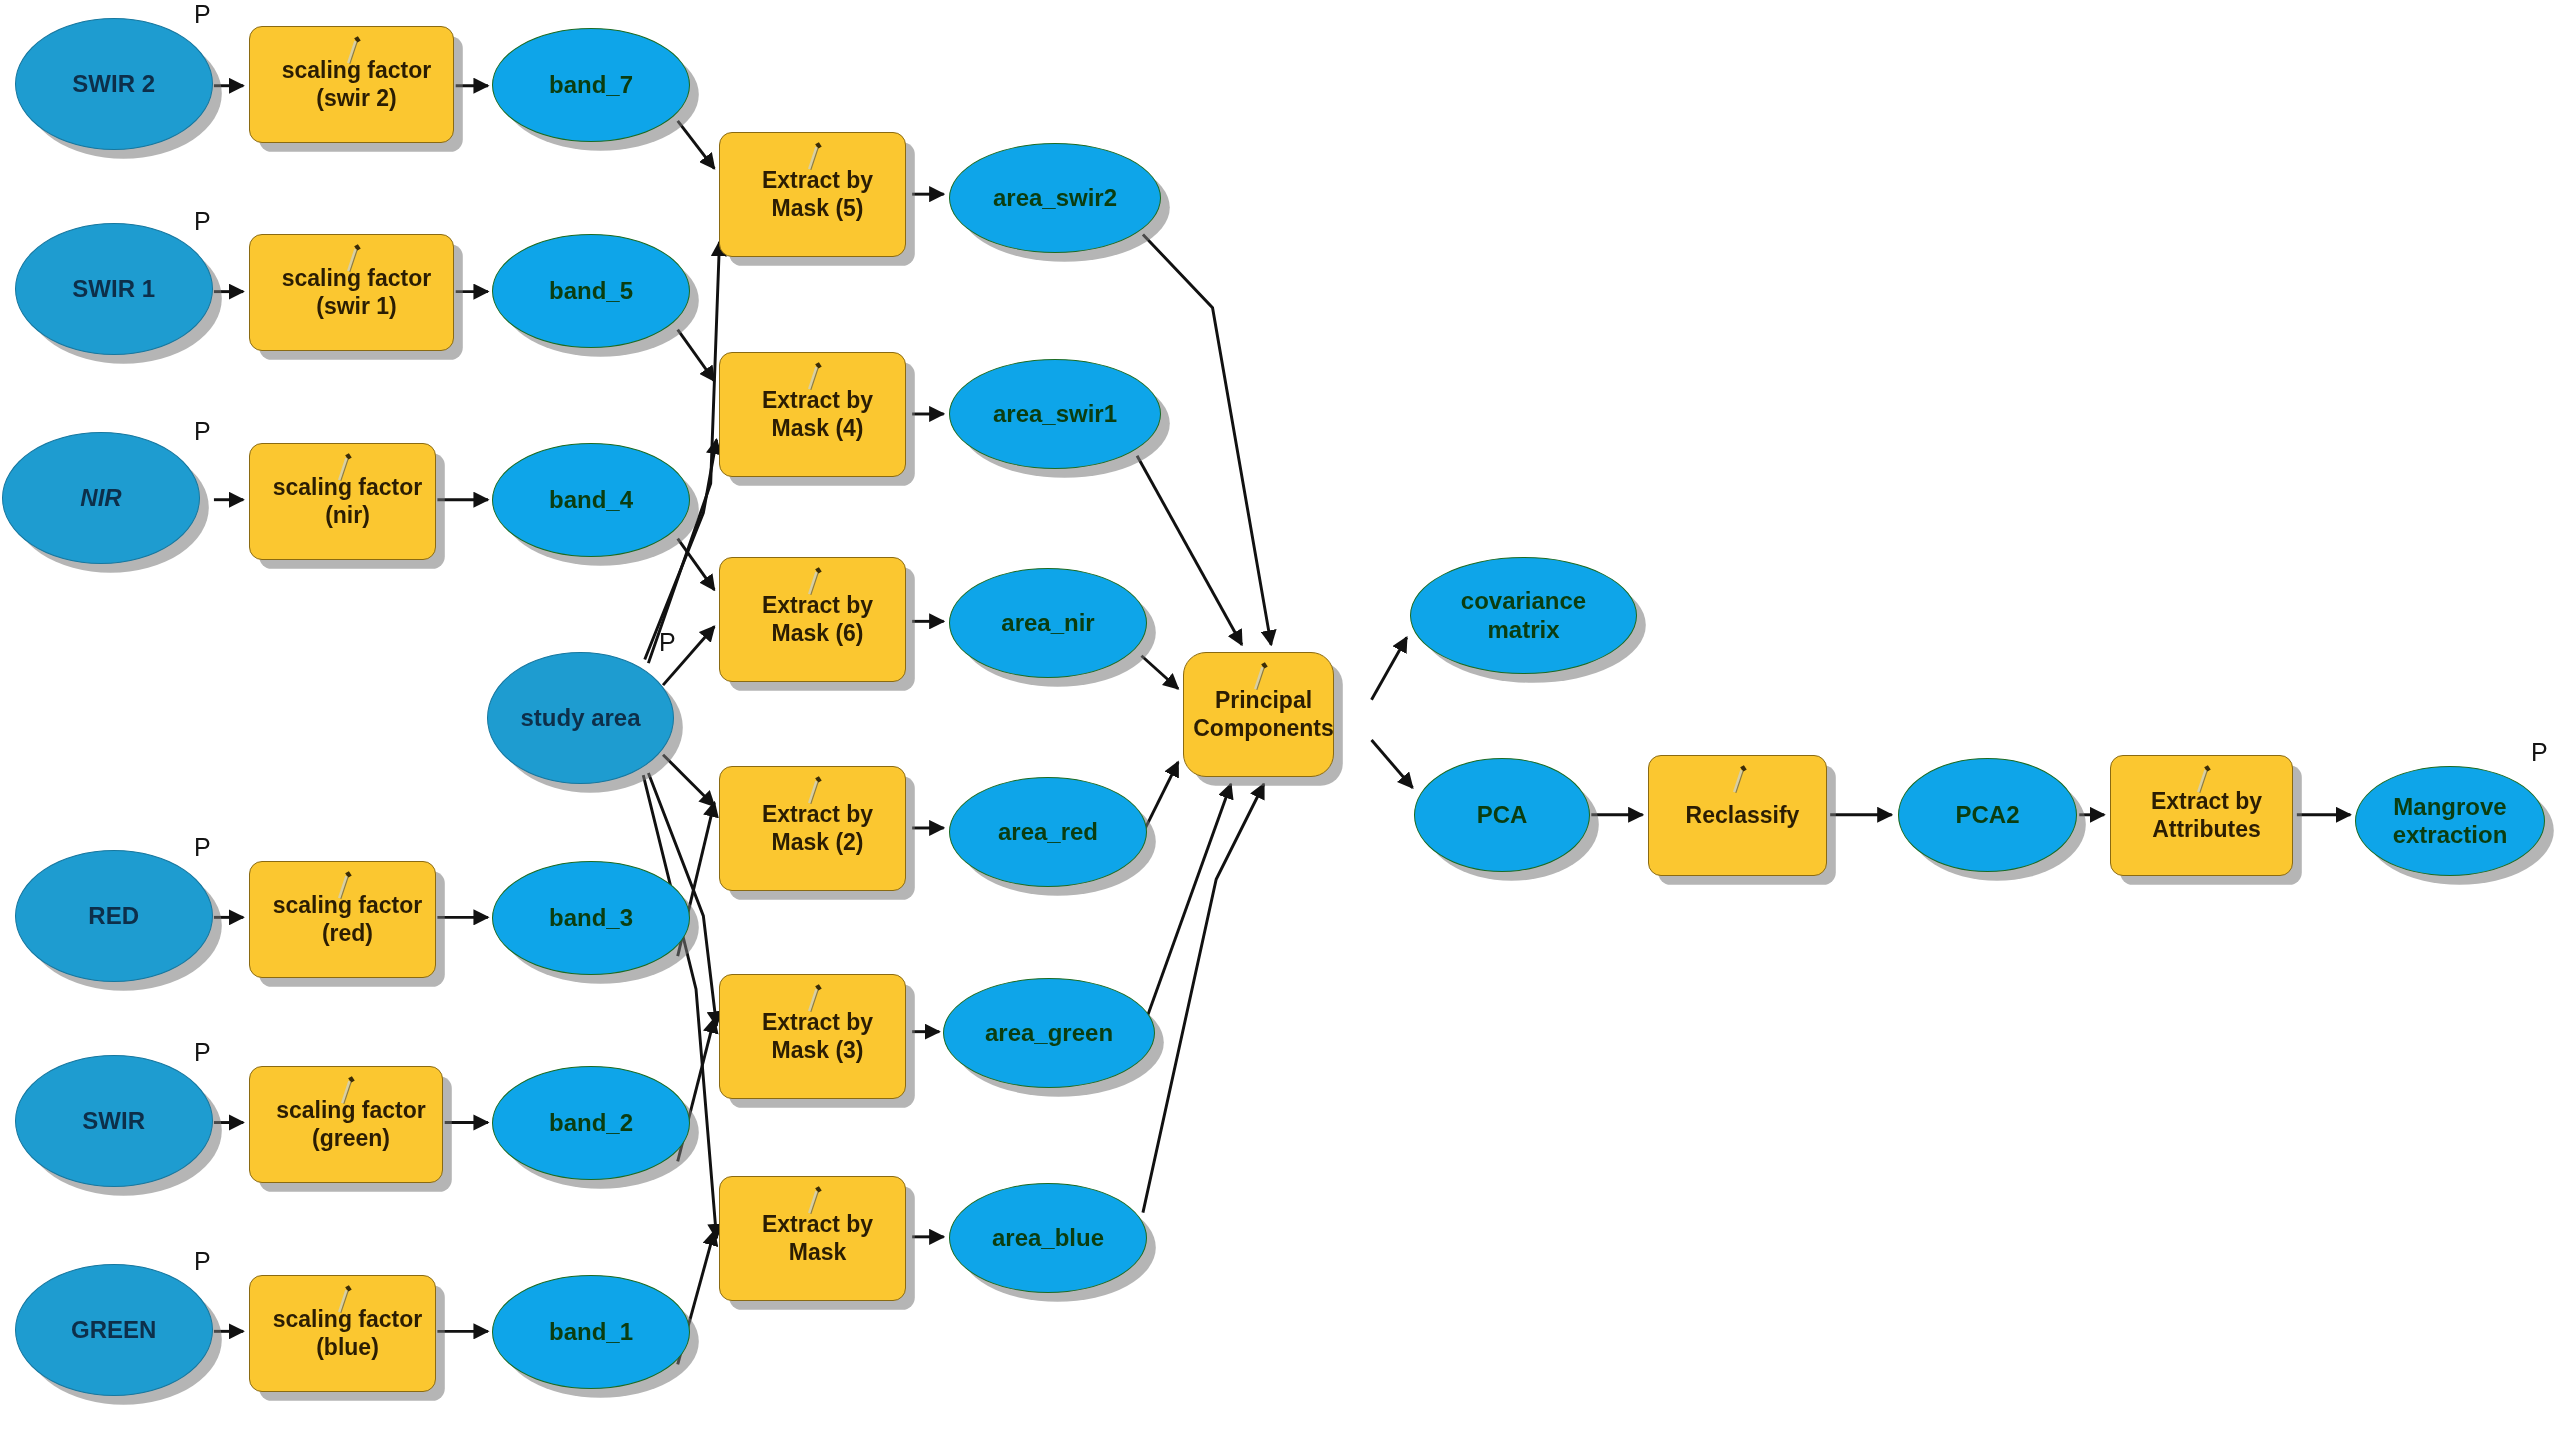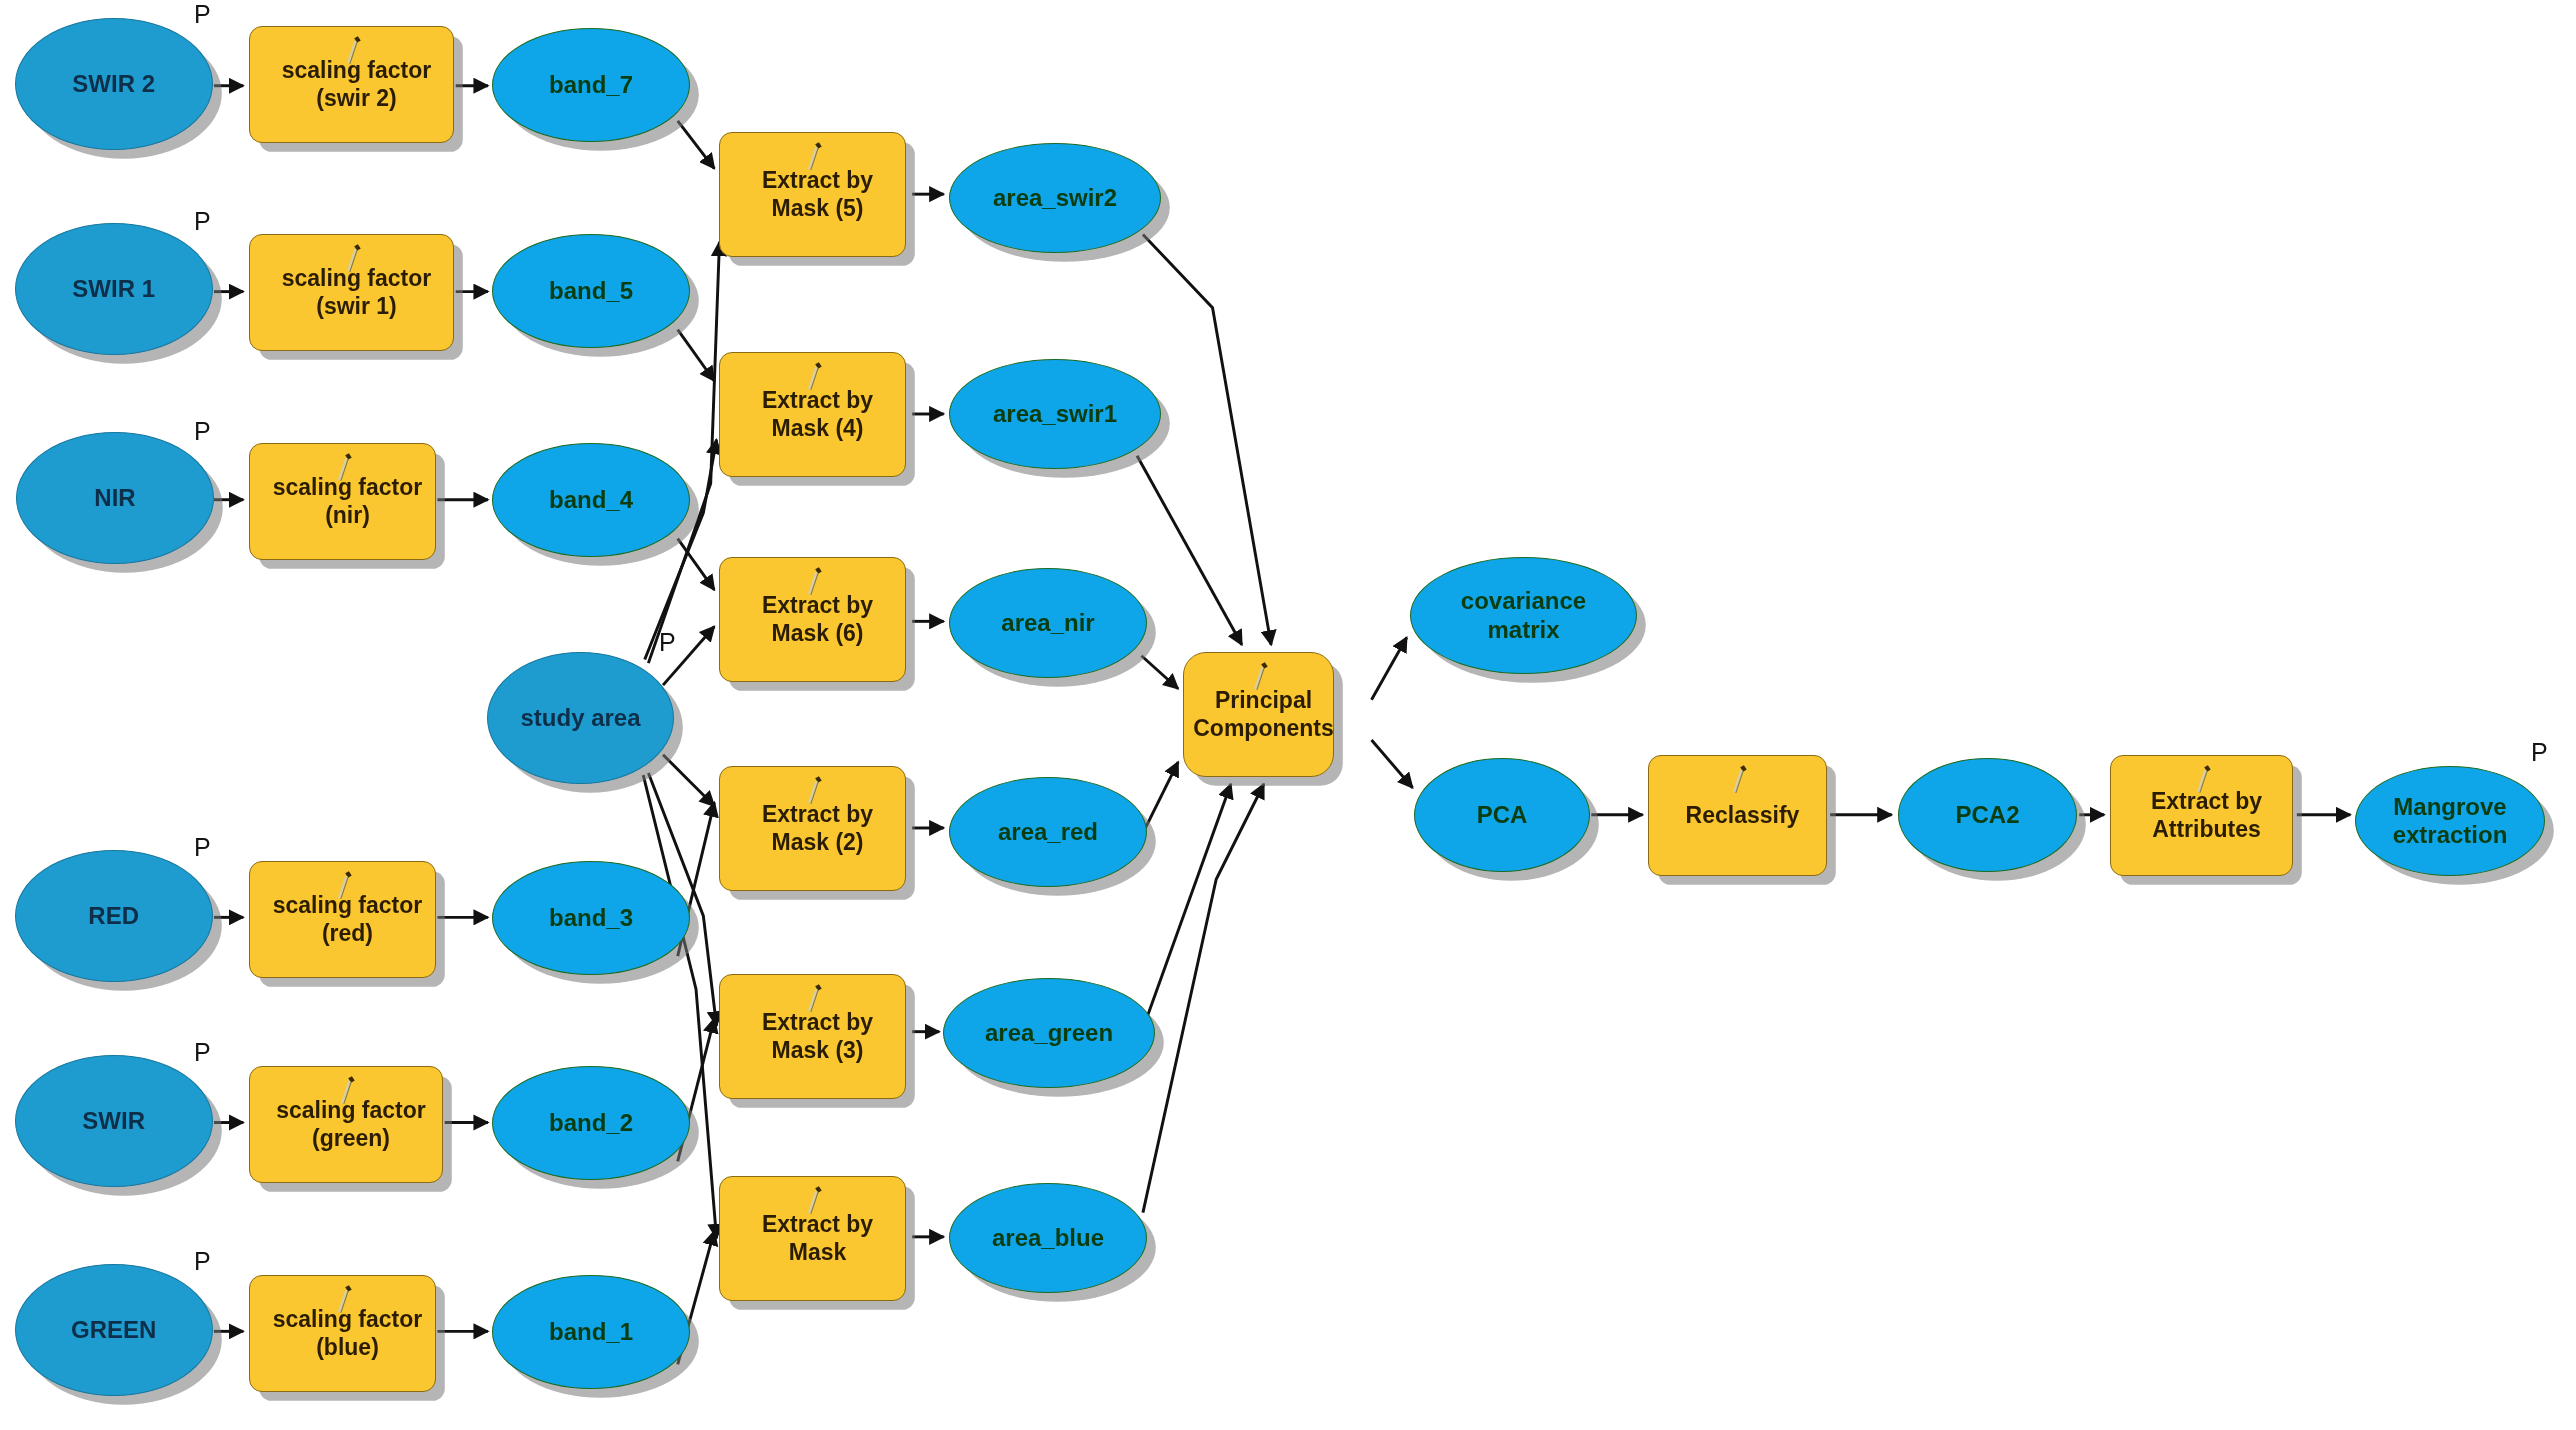--- a/index.html
+++ b/index.html
@@ -169,21 +169,21 @@
           <path d="M22 3 L26 9 L21 12 L17 6 Z" fill="#3a2c08"></path>
           <path d="M19 10 L9 40" stroke="#d8cfa4" stroke-width="4" fill="none"></path>
           <path d="M21 11 L11 41" stroke="#8a7b46" stroke-width="1.6" fill="none"></path>
         </svg>
         <span class="label">scaling factor
 (swir 1)</span>
       </div>
       <div class="node var-derived" style="left: 492px; top: 234px; width: 198px; height: 114px;">
         <span class="label">band_5</span>
       </div>
-      <div class="node var-input" style="left: 16px; top: 432px; width: 198px; height: 132px;">
+      <div class="node var-input" style="left: 2px; top: 432px; width: 198px; height: 132px; font-style: italic;">
         <span class="label">NIR</span>
       </div>
       <div class="node tool" style="left: 249px; top: 443px; width: 187px; height: 117px;">
         <svg class="tool-glyph" viewBox="0 0 34 44">
           <path d="M22 3 L26 9 L21 12 L17 6 Z" fill="#3a2c08"></path>
           <path d="M19 10 L9 40" stroke="#d8cfa4" stroke-width="4" fill="none"></path>
           <path d="M21 11 L11 41" stroke="#8a7b46" stroke-width="1.6" fill="none"></path>
         </svg>
         <span class="label">scaling factor
 (nir)</span>

